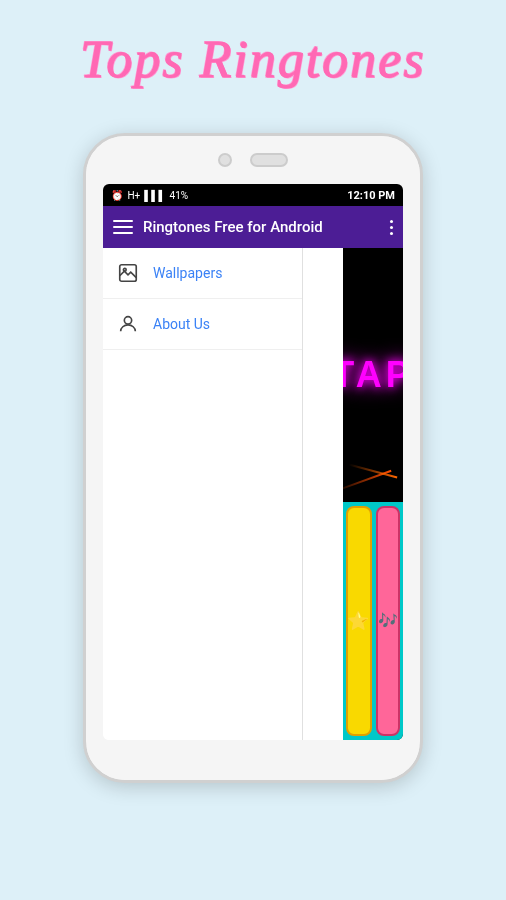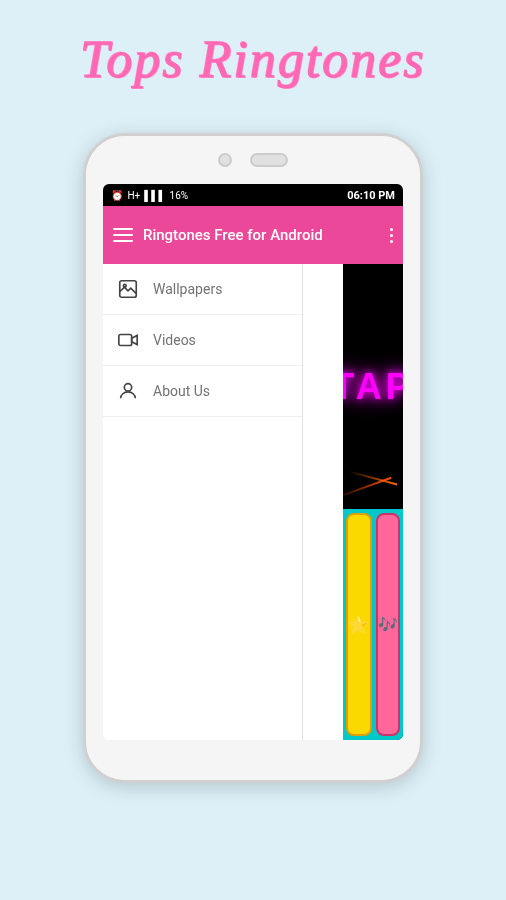--- a/index.html
+++ b/index.html
@@ -105,22 +105,22 @@
       flex: 1;
     }
 
     .status-time {
       font-weight: bold;
       font-size: 11px;
     }
 
     
     .app-bar {
-      background: #ec4899;
-      height: 58px;
+      background: #4c1d95;
+      height: 42px;
       display: flex;
       align-items: center;
       padding: 0 10px;
       gap: 10px;
       flex-shrink: 0;
     }
 
     .hamburger-icon {
       width: 20px;
       display: flex;
@@ -196,21 +196,21 @@
     .menu-icon svg {
       width: 22px;
       height: 22px;
       stroke: #444;
       fill: none;
       stroke-width: 1.8;
     }
 
     .menu-label {
       font-size: 14px;
-      color: #737373;
+      color: #3b82f6;
     }
 
     
     .right-panel {
       flex: 1;
       background: #111;
       display: flex;
       flex-direction: column;
       overflow: hidden;
       margin-left: 40px;
@@ -322,23 +322,23 @@
     <div class="phone-speaker"></div>
   </div>
 
   <div class="phone-screen">
 
     <div class="status-bar">
       <div class="status-left">
         <span>⏰</span>
         <span>H+</span>
         <span>▌▌▌</span>
-        <span>16%</span>
+        <span>41%</span>
       </div>
-      <span class="status-time">06:10 PM</span>
+      <span class="status-time">12:10 PM</span>
     </div>
 
     <div class="app-bar">
       <div class="hamburger-icon">
         <span></span>
         <span></span>
         <span></span>
       </div>
       <span class="app-bar-title">Ringtones Free for Android</span>
       <div class="more-icon">
@@ -357,29 +357,20 @@
             <svg viewBox="0 0 24 24">
                 <rect x="3" y="3" width="18" height="18" rx="2"></rect>
                 <path d="M3 15l5-5 4 4 3-3 6 6"></path>
                 <circle cx="8.5" cy="8.5" r="1.5"></circle>
               </svg>
           </div>
           <span class="menu-label">Wallpapers</span>
         </div>
 
 
-        <div class="menu-item">
-          <div class="menu-icon">
-            <svg viewBox="0 0 24 24">
-                <rect x="2" y="6" width="14" height="12" rx="2"></rect>
-                <path d="M16 10l6-3v10l-6-3V10z"></path>
-              </svg>
-          </div>
-          <span class="menu-label">Videos</span>
-        </div>
 
 
 
         <div class="menu-item">
           <div class="menu-icon">
             <svg viewBox="0 0 24 24">
                 <circle cx="12" cy="8" r="4"></circle>
                 <path d="M4 20c0-4 3.58-7 8-7s8 3 8 7"></path>
               </svg>
           </div>

